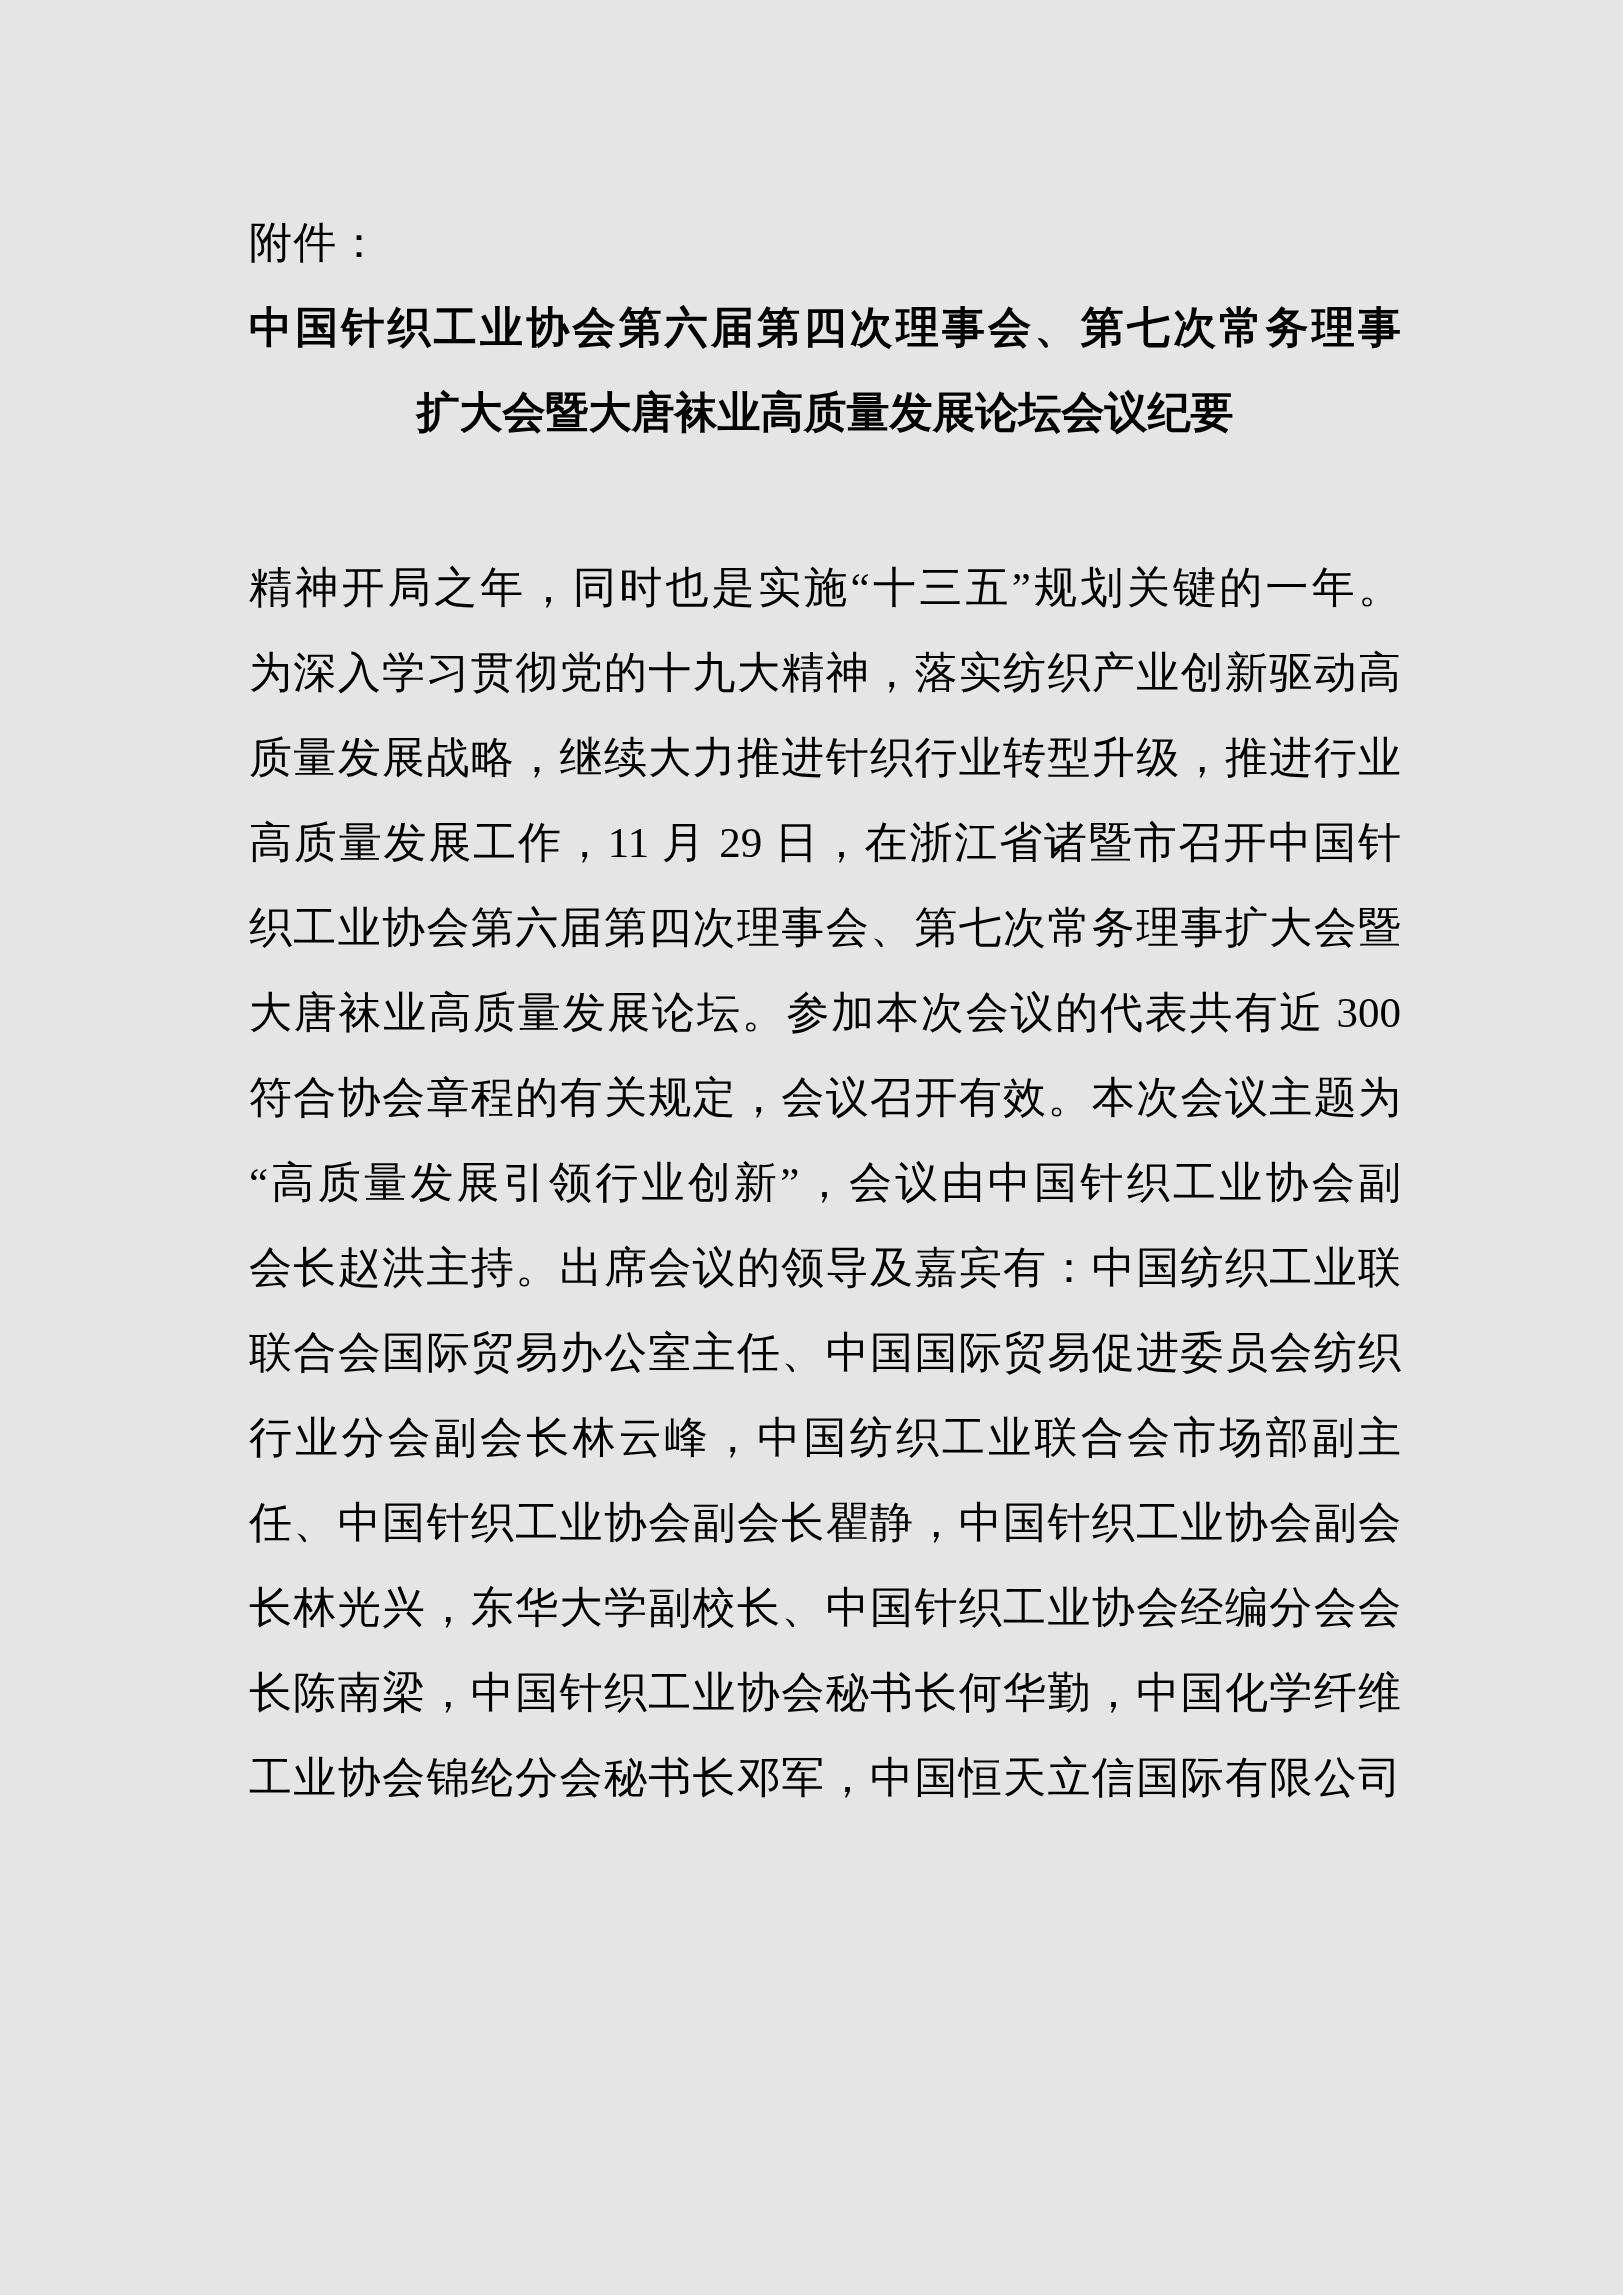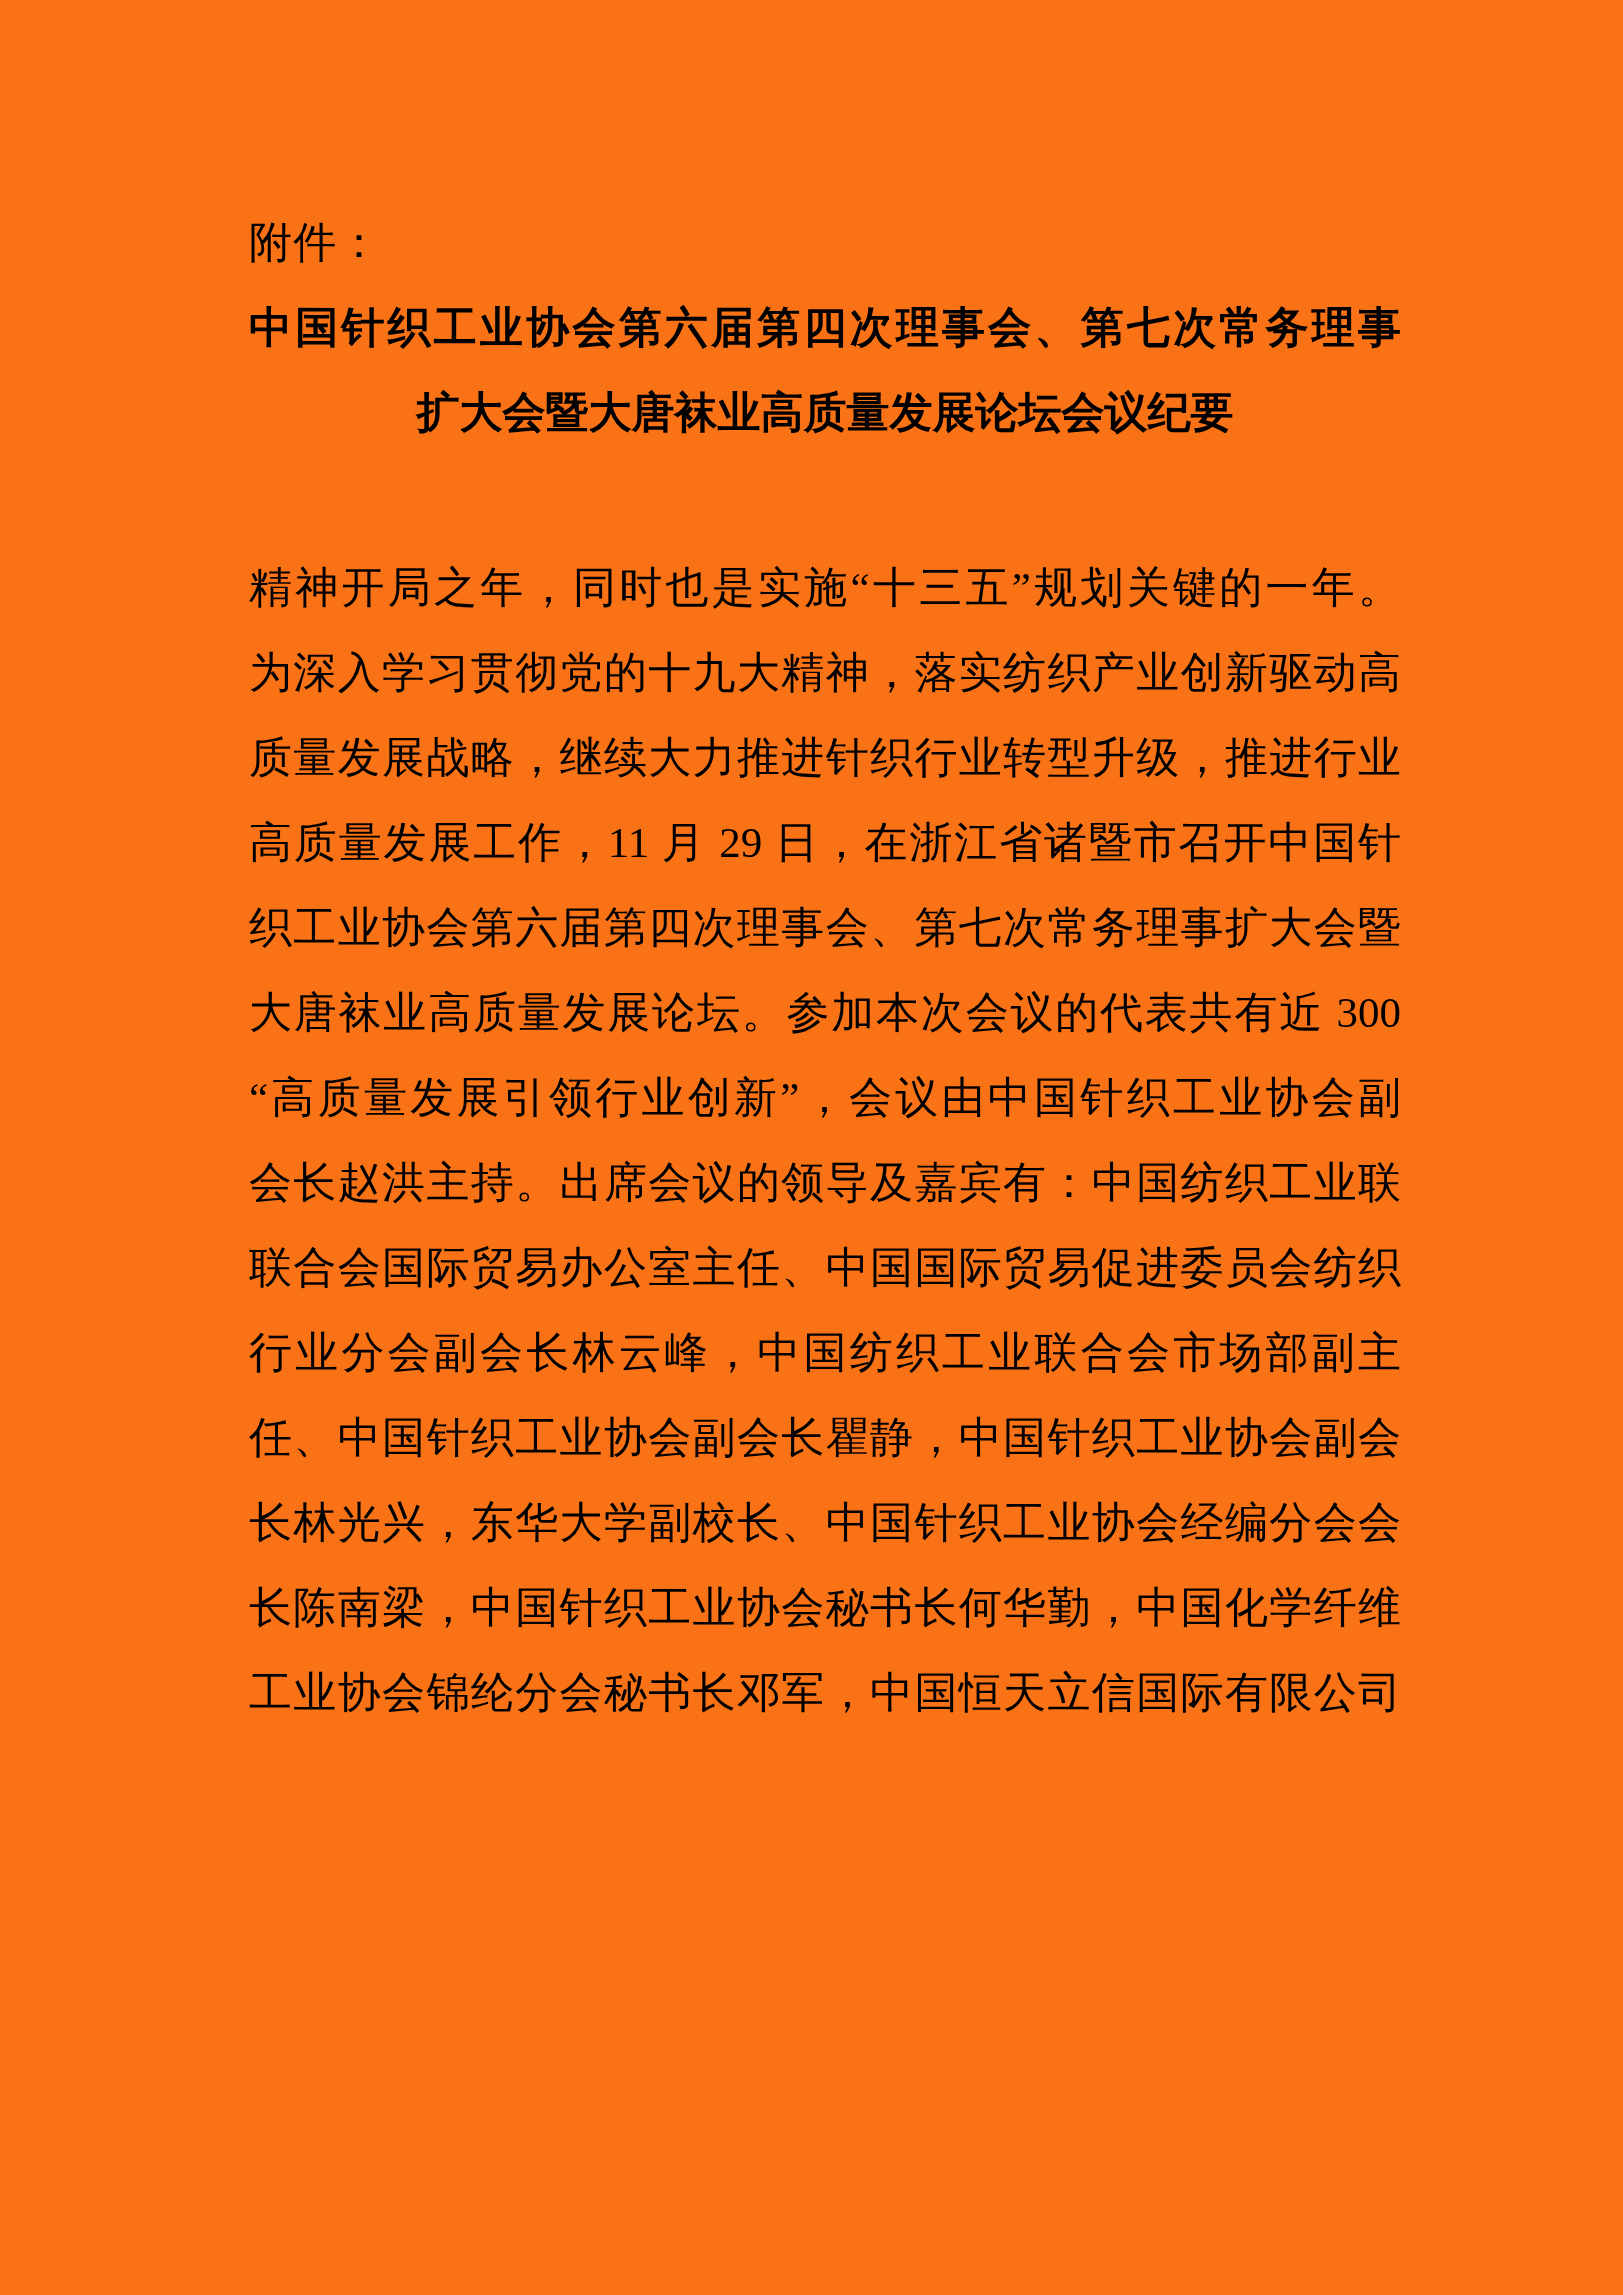--- a/index.html
+++ b/index.html
@@ -4,21 +4,21 @@
 <style>
   html, body {
     margin: 0;
     padding: 0;
     background: #ffffff;
   }
   .page {
     position: relative;
     width: 1623px;
     height: 2295px;
-    background: #f97316;
+    background: #e5e5e5;
     overflow: hidden;
     font-family: "Liberation Serif", "DejaVu Serif", serif;
     color: #000000;
   }
   .attachment {
     position: absolute;
     left: 249px;
     top: 200px;
     width: 1152px;
     font-size: 43px;
@@ -74,20 +74,21 @@
     <div class="title-line-2">扩大会暨大唐袜业高质量发展论坛会议纪要</div>
   </div>
 
   <div class="doc-body">
       <div class="body-line">精神开局之年，同时也是实施“十三五”规划关键的一年。</div>
       <div class="body-line">为深入学习贯彻党的十九大精神，落实纺织产业创新驱动高</div>
       <div class="body-line">质量发展战略，继续大力推进针织行业转型升级，推进行业</div>
       <div class="body-line">高质量发展工作，11 月 29 日，在浙江省诸暨市召开中国针</div>
       <div class="body-line">织工业协会第六届第四次理事会、第七次常务理事扩大会暨</div>
       <div class="body-line">大唐袜业高质量发展论坛。参加本次会议的代表共有近 300</div>
+      <div class="body-line">符合协会章程的有关规定，会议召开有效。本次会议主题为</div>
       <div class="body-line">“高质量发展引领行业创新”，会议由中国针织工业协会副</div>
       <div class="body-line">会长赵洪主持。出席会议的领导及嘉宾有：中国纺织工业联</div>
       <div class="body-line">联合会国际贸易办公室主任、中国国际贸易促进委员会纺织</div>
       <div class="body-line">行业分会副会长林云峰，中国纺织工业联合会市场部副主</div>
       <div class="body-line">任、中国针织工业协会副会长瞿静，中国针织工业协会副会</div>
       <div class="body-line">长林光兴，东华大学副校长、中国针织工业协会经编分会会</div>
       <div class="body-line">长陈南梁，中国针织工业协会秘书长何华勤，中国化学纤维</div>
       <div class="body-line">工业协会锦纶分会秘书长邓军，中国恒天立信国际有限公司</div>
     </div>
 

